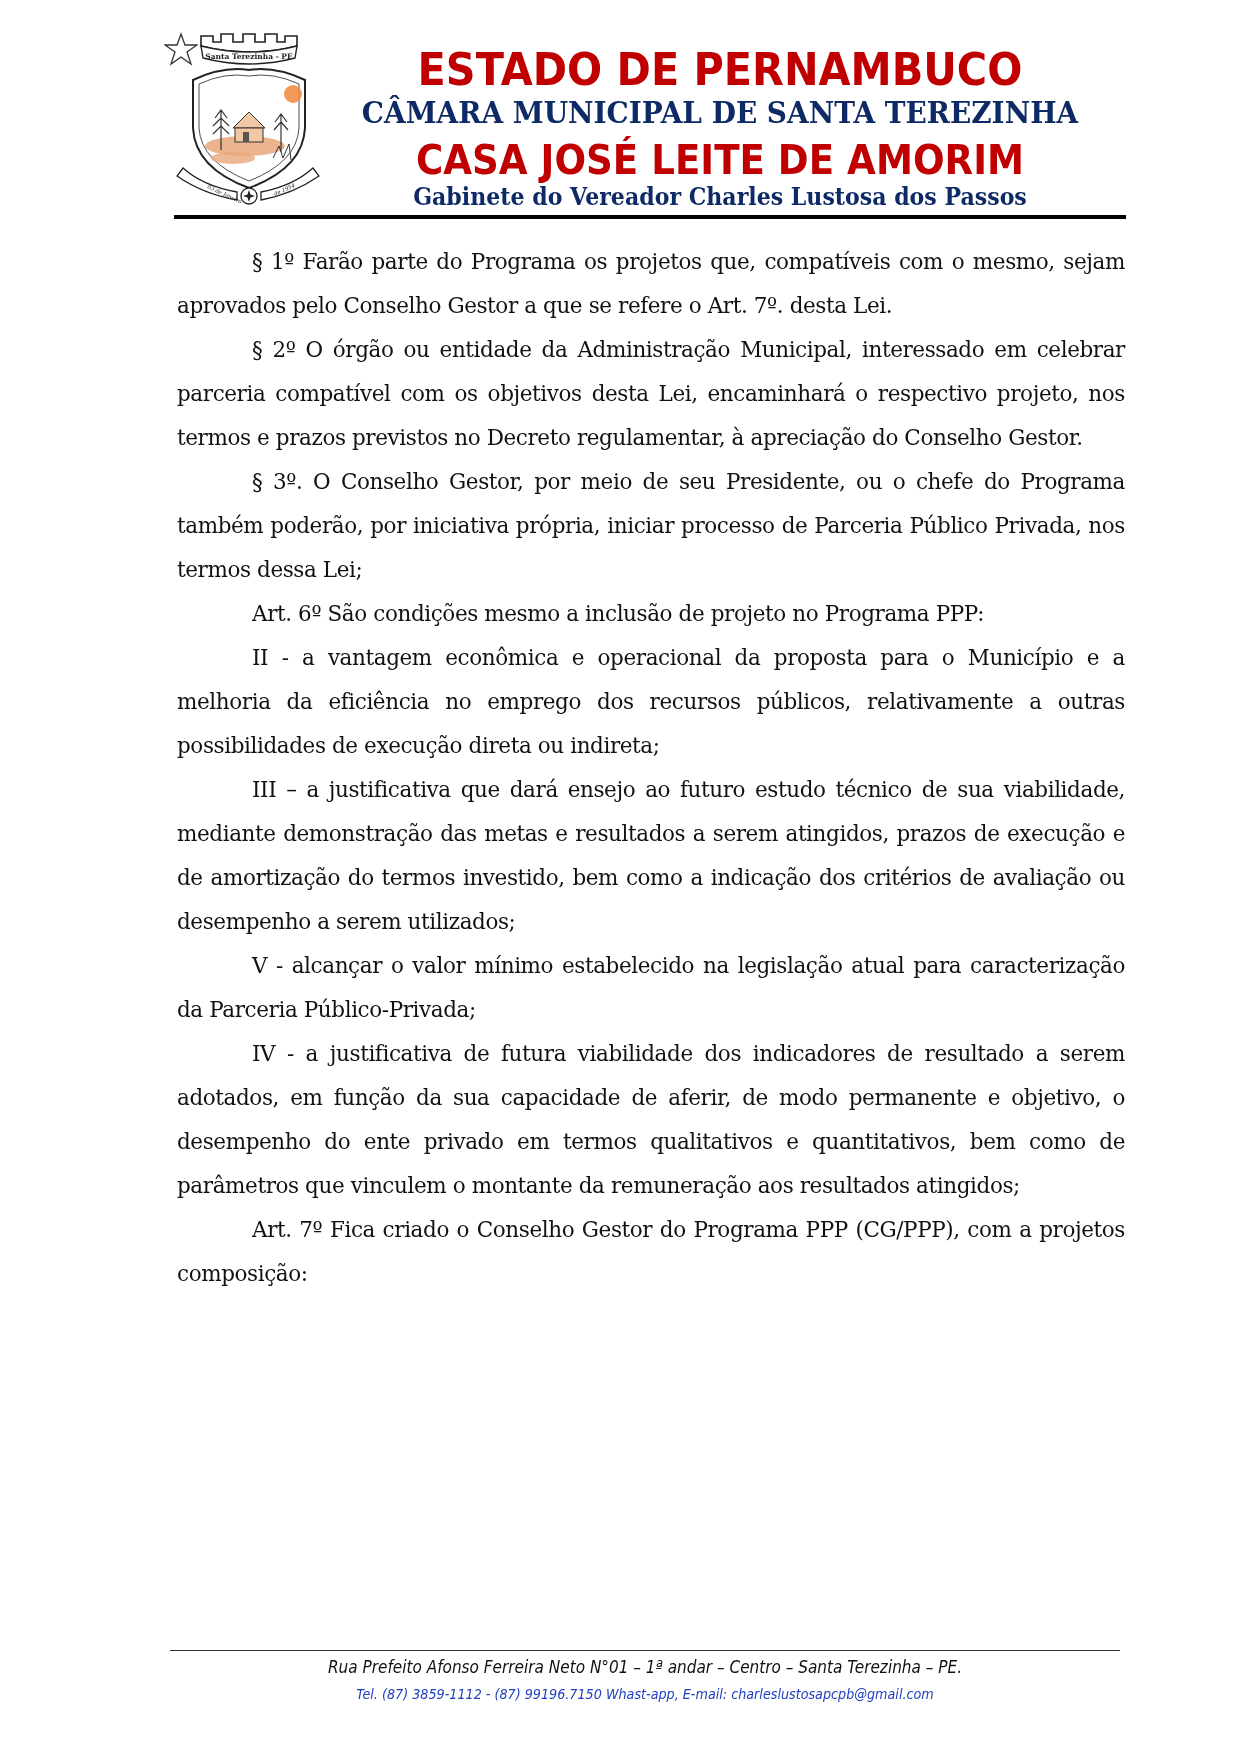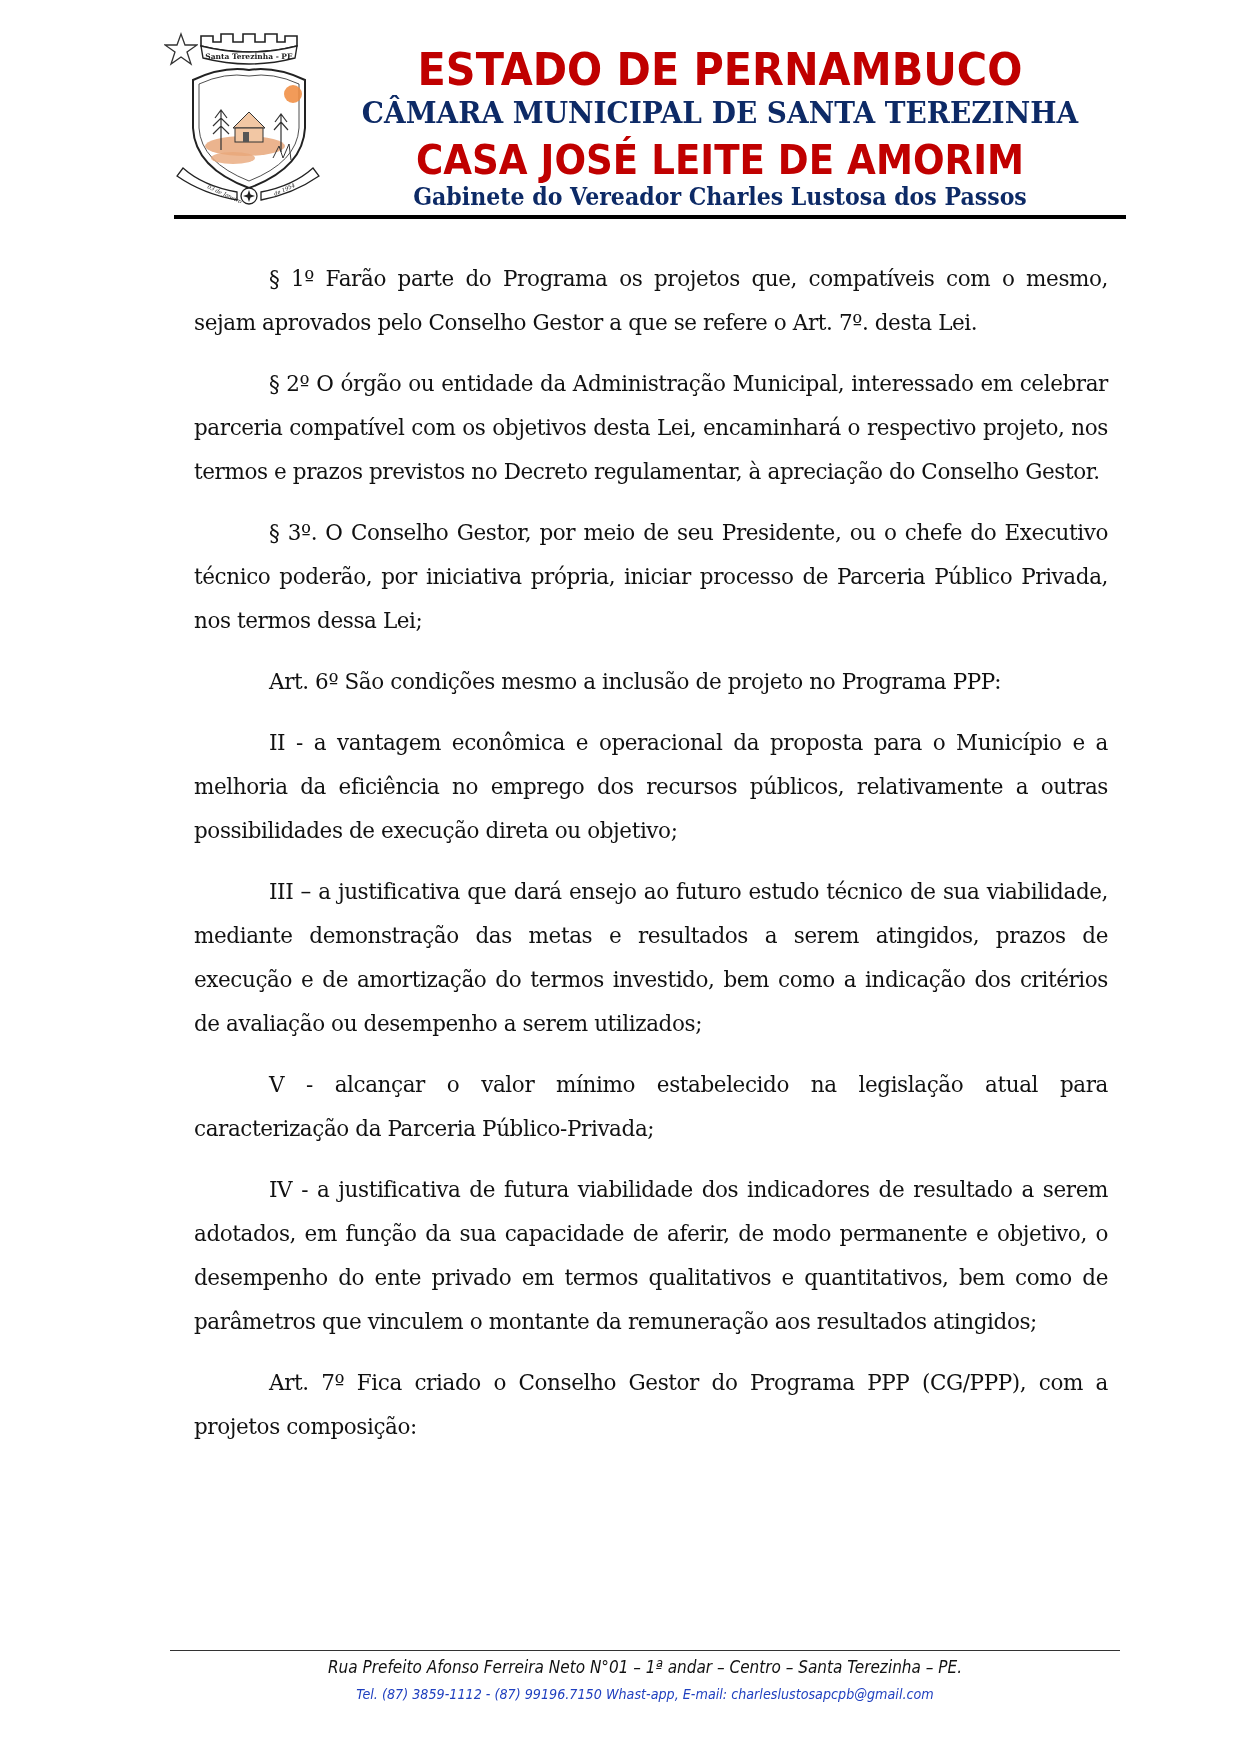--- a/index.html
+++ b/index.html
@@ -17,21 +17,21 @@
   .hdr-3 { top: 137px; left: 210px; width: 1020px; font-family: "DejaVu Sans", sans-serif; font-weight: bold;
            font-size: 40px; color: #c00000; transform: scaleX(0.93); }
   .hdr-4 { top: 182px; left: 210px; width: 1020px; font-family: "DejaVu Serif", serif; font-weight: bold;
            font-size: 24px; color: #0d2a66; transform: scaleX(0.92); }
   .hdr-rule { position: absolute; left: 174px; top: 215px; width: 952px; height: 4px; background: #000; }
 
   
   .content { position: absolute; left: 177px; top: 240px; width: 948px;
              font-family: "DejaVu Serif", serif; font-size: 21.5px; color: #111;
              line-height: 44px; letter-spacing: -0.4px; }
-  .content p { margin: 17px; text-align: justify; text-align-last: left; text-indent: 75px; }
+  .content p { margin: 0; text-align: justify; text-align-last: left; text-indent: 75px; }
 
   
   .ftr-rule { position: absolute; left: 170px; top: 1650px; width: 950px; height: 1px; background: #333; }
   .ftr-addr { position: absolute; left: 170px; top: 1657px; width: 950px; text-align: center;
               font-family: "DejaVu Sans", sans-serif; font-style: italic; font-size: 17px; color: #111;
               transform: scaleX(0.9); white-space: nowrap; }
   .ftr-contact { position: absolute; left: 170px; top: 1686px; width: 950px; text-align: center;
                  font-family: "DejaVu Sans", sans-serif; font-style: italic; font-size: 14.5px; color: #1f3fbf;
                  transform: scaleX(0.88); white-space: nowrap; }
 </style>
@@ -76,23 +76,23 @@
   <div class="hdr-line hdr-1">ESTADO DE PERNAMBUCO</div>
   <div class="hdr-line hdr-2">CÂMARA MUNICIPAL DE SANTA TEREZINHA</div>
   <div class="hdr-line hdr-3">CASA JOSÉ LEITE DE AMORIM</div>
   <div class="hdr-line hdr-4">Gabinete do Vereador Charles Lustosa dos Passos</div>
   <div class="hdr-rule"></div>
 </div>
 
 <div class="content">
   <p>§ 1º Farão parte do Programa os projetos que, compatíveis com o mesmo, sejam aprovados pelo Conselho Gestor a que se refere o Art. 7º. desta Lei.</p>
   <p>§ 2º O órgão ou entidade da Administração Municipal, interessado em celebrar parceria compatível com os objetivos desta Lei, encaminhará o respectivo projeto, nos termos e prazos previstos no Decreto regulamentar, à apreciação do Conselho Gestor.</p>
-  <p>§ 3º. O Conselho Gestor, por meio de seu Presidente, ou o chefe do Executivo técnico poderão, por iniciativa própria, iniciar processo de Parceria Público Privada, nos termos dessa Lei;</p>
+  <p>§ 3º. O Conselho Gestor, por meio de seu Presidente, ou o chefe do Programa também poderão, por iniciativa própria, iniciar processo de Parceria Público Privada, nos termos dessa Lei;</p>
   <p>Art. 6º São condições mesmo a inclusão de projeto no Programa PPP:</p>
-  <p>II - a vantagem econômica e operacional da proposta para o Município e a melhoria da eficiência no emprego dos recursos públicos, relativamente a outras possibilidades de execução direta ou objetivo;</p>
+  <p>II - a vantagem econômica e operacional da proposta para o Município e a melhoria da eficiência no emprego dos recursos públicos, relativamente a outras possibilidades de execução direta ou indireta;</p>
   <p>III – a justificativa que dará ensejo ao futuro estudo técnico de sua viabilidade, mediante demonstração das metas e resultados a serem atingidos, prazos de execução e de amortização do termos investido, bem como a indicação dos critérios de avaliação ou desempenho a serem utilizados;</p>
   <p>V - alcançar o valor mínimo estabelecido na legislação atual para caracterização da Parceria Público-Privada;</p>
   <p>IV - a justificativa de futura viabilidade dos indicadores de resultado a serem adotados, em função da sua capacidade de aferir, de modo permanente e objetivo, o desempenho do ente privado em termos qualitativos e quantitativos, bem como de parâmetros que vinculem o montante da remuneração aos resultados atingidos;</p>
   <p>Art. 7º Fica criado o Conselho Gestor do Programa PPP (CG/PPP), com a projetos composição:</p>
 </div>
 
 <div>
   <div class="ftr-rule"></div>
   <div class="ftr-addr">Rua Prefeito Afonso Ferreira Neto N°01 – 1ª andar – Centro – Santa Terezinha – PE.</div>
   <div class="ftr-contact">Tel. (87) 3859-1112 - (87) 99196.7150 Whast-app, E-mail: charleslustosapcpb@gmail.com</div>

